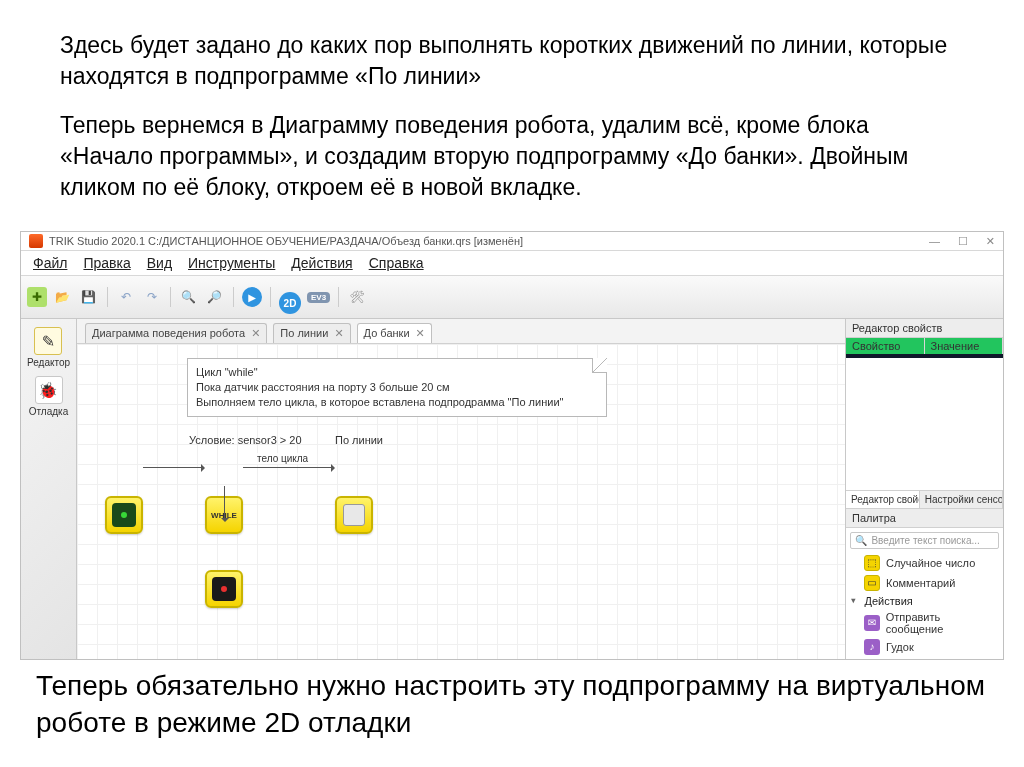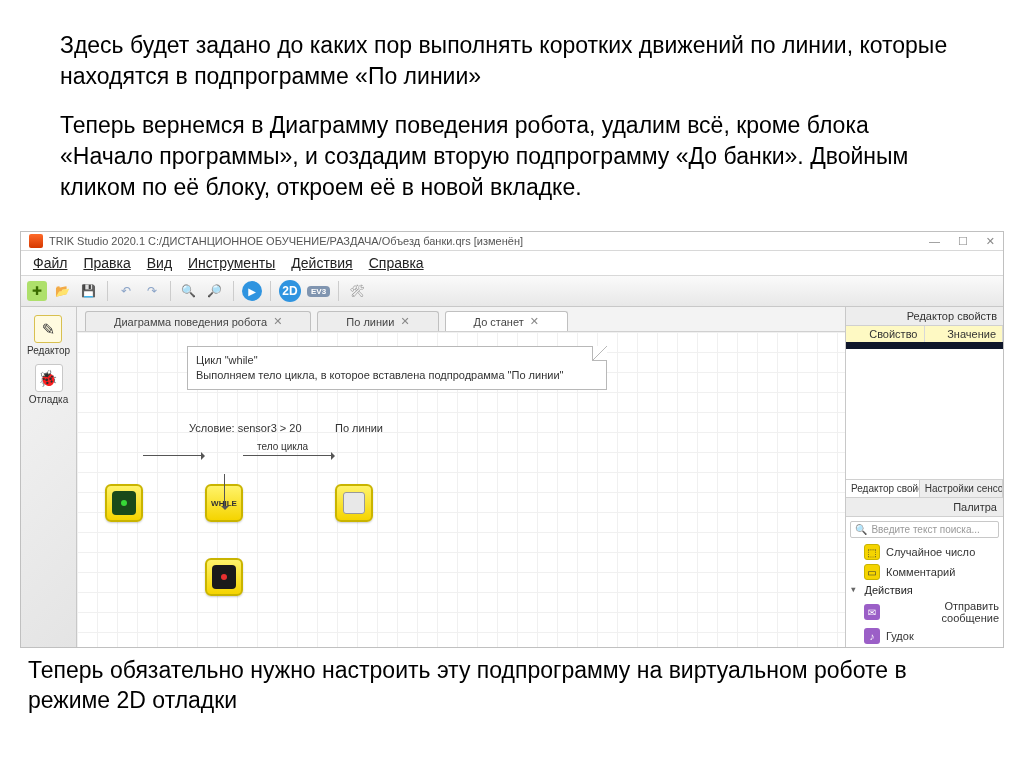--- a/index.html
+++ b/index.html
@@ -78,22 +78,22 @@
     width: 20px; height: 20px;
     border-radius: 50%;
     background: #2f94e0;
     color: #fff;
     font-size: 10px;
     display:flex;align-items:center;justify-content:center;
   }
   .tb-2d {
     background: #2f94e0; color: #fff;
     border-radius: 50%; width: 22px; height: 22px;
-    font-size: 12px; font-weight: bold;
-    display:flex;align-items:center;justify-content:center;
+    font-size: 10px; font-weight: bold;
+    display:flex;align-items:center;justify-content:center;margin-top:12px;
   }
   .tb-ev3 {
     background: #8095b0; color: #fff;
     border-radius: 4px; padding: 1px 4px;
     font-size: 8px; font-weight: bold;
   }
   .tb-gear { color: #888; }
   .tb-sep { width: 1px; height: 20px; background: #ccc; margin: 0 2px; }
   .work {
     display: flex;
@@ -133,25 +133,25 @@
   .tabs-row {
     display: flex;
     gap: 6px;
     padding: 4px 8px 0 8px;
     background: #f3f3f3;
     border-bottom: 1px solid #d0d0d0;
   }
   .tab {
     border: 1px solid #c0c0c0;
     border-bottom: none;
-    padding: 3px 28px;
+    padding: 3px 6px;
     font-size: 11px;
     background: #ededed;
     border-radius: 3px 3px 0 0;
-    display: flex; align-items: center; gap: 6px;
+    display: flex; align-items: flex-start; gap: 6px;
     color: #444;
   }
   .tab.active { background: #fff; }
   .tab .close { color: #888; font-size: 11px; }
   .canvas {
     flex: 1;
     position: relative;
     background-color: #ffffff;
     background-image:
       linear-gradient(#f0f0f0 1px, transparent 1px),
@@ -233,34 +233,34 @@
   }
   .block-label {
     position: absolute;
     font-size: 11px;
     color: #333;
   }
   .right-panels {
     width: 158px;
     border-left: 1px solid #c8c8c8;
     background: #f3f3f3;
-    display: flex; flex-direction: column; text-align: right;
+    display: flex; flex-direction: column;
   }
   .panel-title {
     font-size: 11px;
     padding: 3px 6px;
     background: #ededed;
     border-bottom: 1px solid #d0d0d0;
     color: #333;
   }
   .prop-head {
     display: flex;
     font-size: 11px;
-    border-bottom: 7px solid #0f172a;
-    background: #fef9c3;
+    border-bottom: 4px solid #0f172a;
+    background: #22c55e;
   }
   .prop-head span { padding: 2px 6px; flex: 1; border-right: 1px solid #d8d8d8; }
   .prop-body { flex: 1; background: #fff; min-height: 50px; }
   .panel-tabs {
     display: flex;
     border-top: 1px solid #d0d0d0;
     border-bottom: 1px solid #d0d0d0;
     font-size: 10px;
     background: #ededed;
   }
@@ -290,22 +290,22 @@
   .pal-item.header::before { content: "▸"; font-size: 9px; margin-right: 2px; color: #666; transform: rotate(90deg); display:inline-block;}
   .pal-ico {
     width: 16px; height: 16px;
     border-radius: 3px;
     display:flex;align-items:center;justify-content:center;
     font-size: 10px;
   }
   .pal-ico.yellow { background: #f5d400; border: 1px solid #c9b400; }
   .pal-ico.purple { background: #9b5fc7; color: #fff; }
   .outro-text {
-    padding: 8px 36px 0 28px;
-    font-size: 23px;
+    padding: 8px 36px 0 36px;
+    font-size: 28px;
     line-height: 1.3;
   }
 </style>
 </head>
 <body>
 
 <div class="intro-text">
   <p>Здесь будет задано до каких пор выполнять коротких движений по линии, которые находятся в подпрограмме «По линии»</p>
   <p>Теперь вернемся в Диаграмму поведения робота, удалим всё, кроме блока «Начало программы», и создадим вторую подпрограмму «До банки». Двойным кликом по её блоку, откроем её в новой вкладке.</p>
 </div>
@@ -367,29 +367,30 @@
       <div class="tabs-row">
         <div class="tab">
           <span>Диаграмма поведения робота</span>
           <span class="close">✕</span>
         </div>
         <div class="tab">
           <span>По линии</span>
           <span class="close">✕</span>
         </div>
         <div class="tab active">
-          <span>До станет</span>
+          <span>До банки</span>
           <span class="close">✕</span>
         </div>
       </div>
 
       <div class="canvas">
 
         <div class="note" style="left:110px; top:14px; width:420px;">
           <div>Цикл "while"</div>
+          <div>Пока датчик расстояния на порту 3 больше 20 см</div>
           <div>Выполняем тело цикла, в которое вставлена подпродрамма "По линии"</div>
         </div>
 
         <div class="block-label" style="left:112px; top:90px;text-align:right;">Условие: sensor3 &gt; 20</div>
         <div class="block-label" style="left:258px; top:90px;">По линии</div>
 
         <div class="block block-start" style="left:28px; top:104px;">
           <div class="inner">
               <span class="dot"></span>
             </div>

